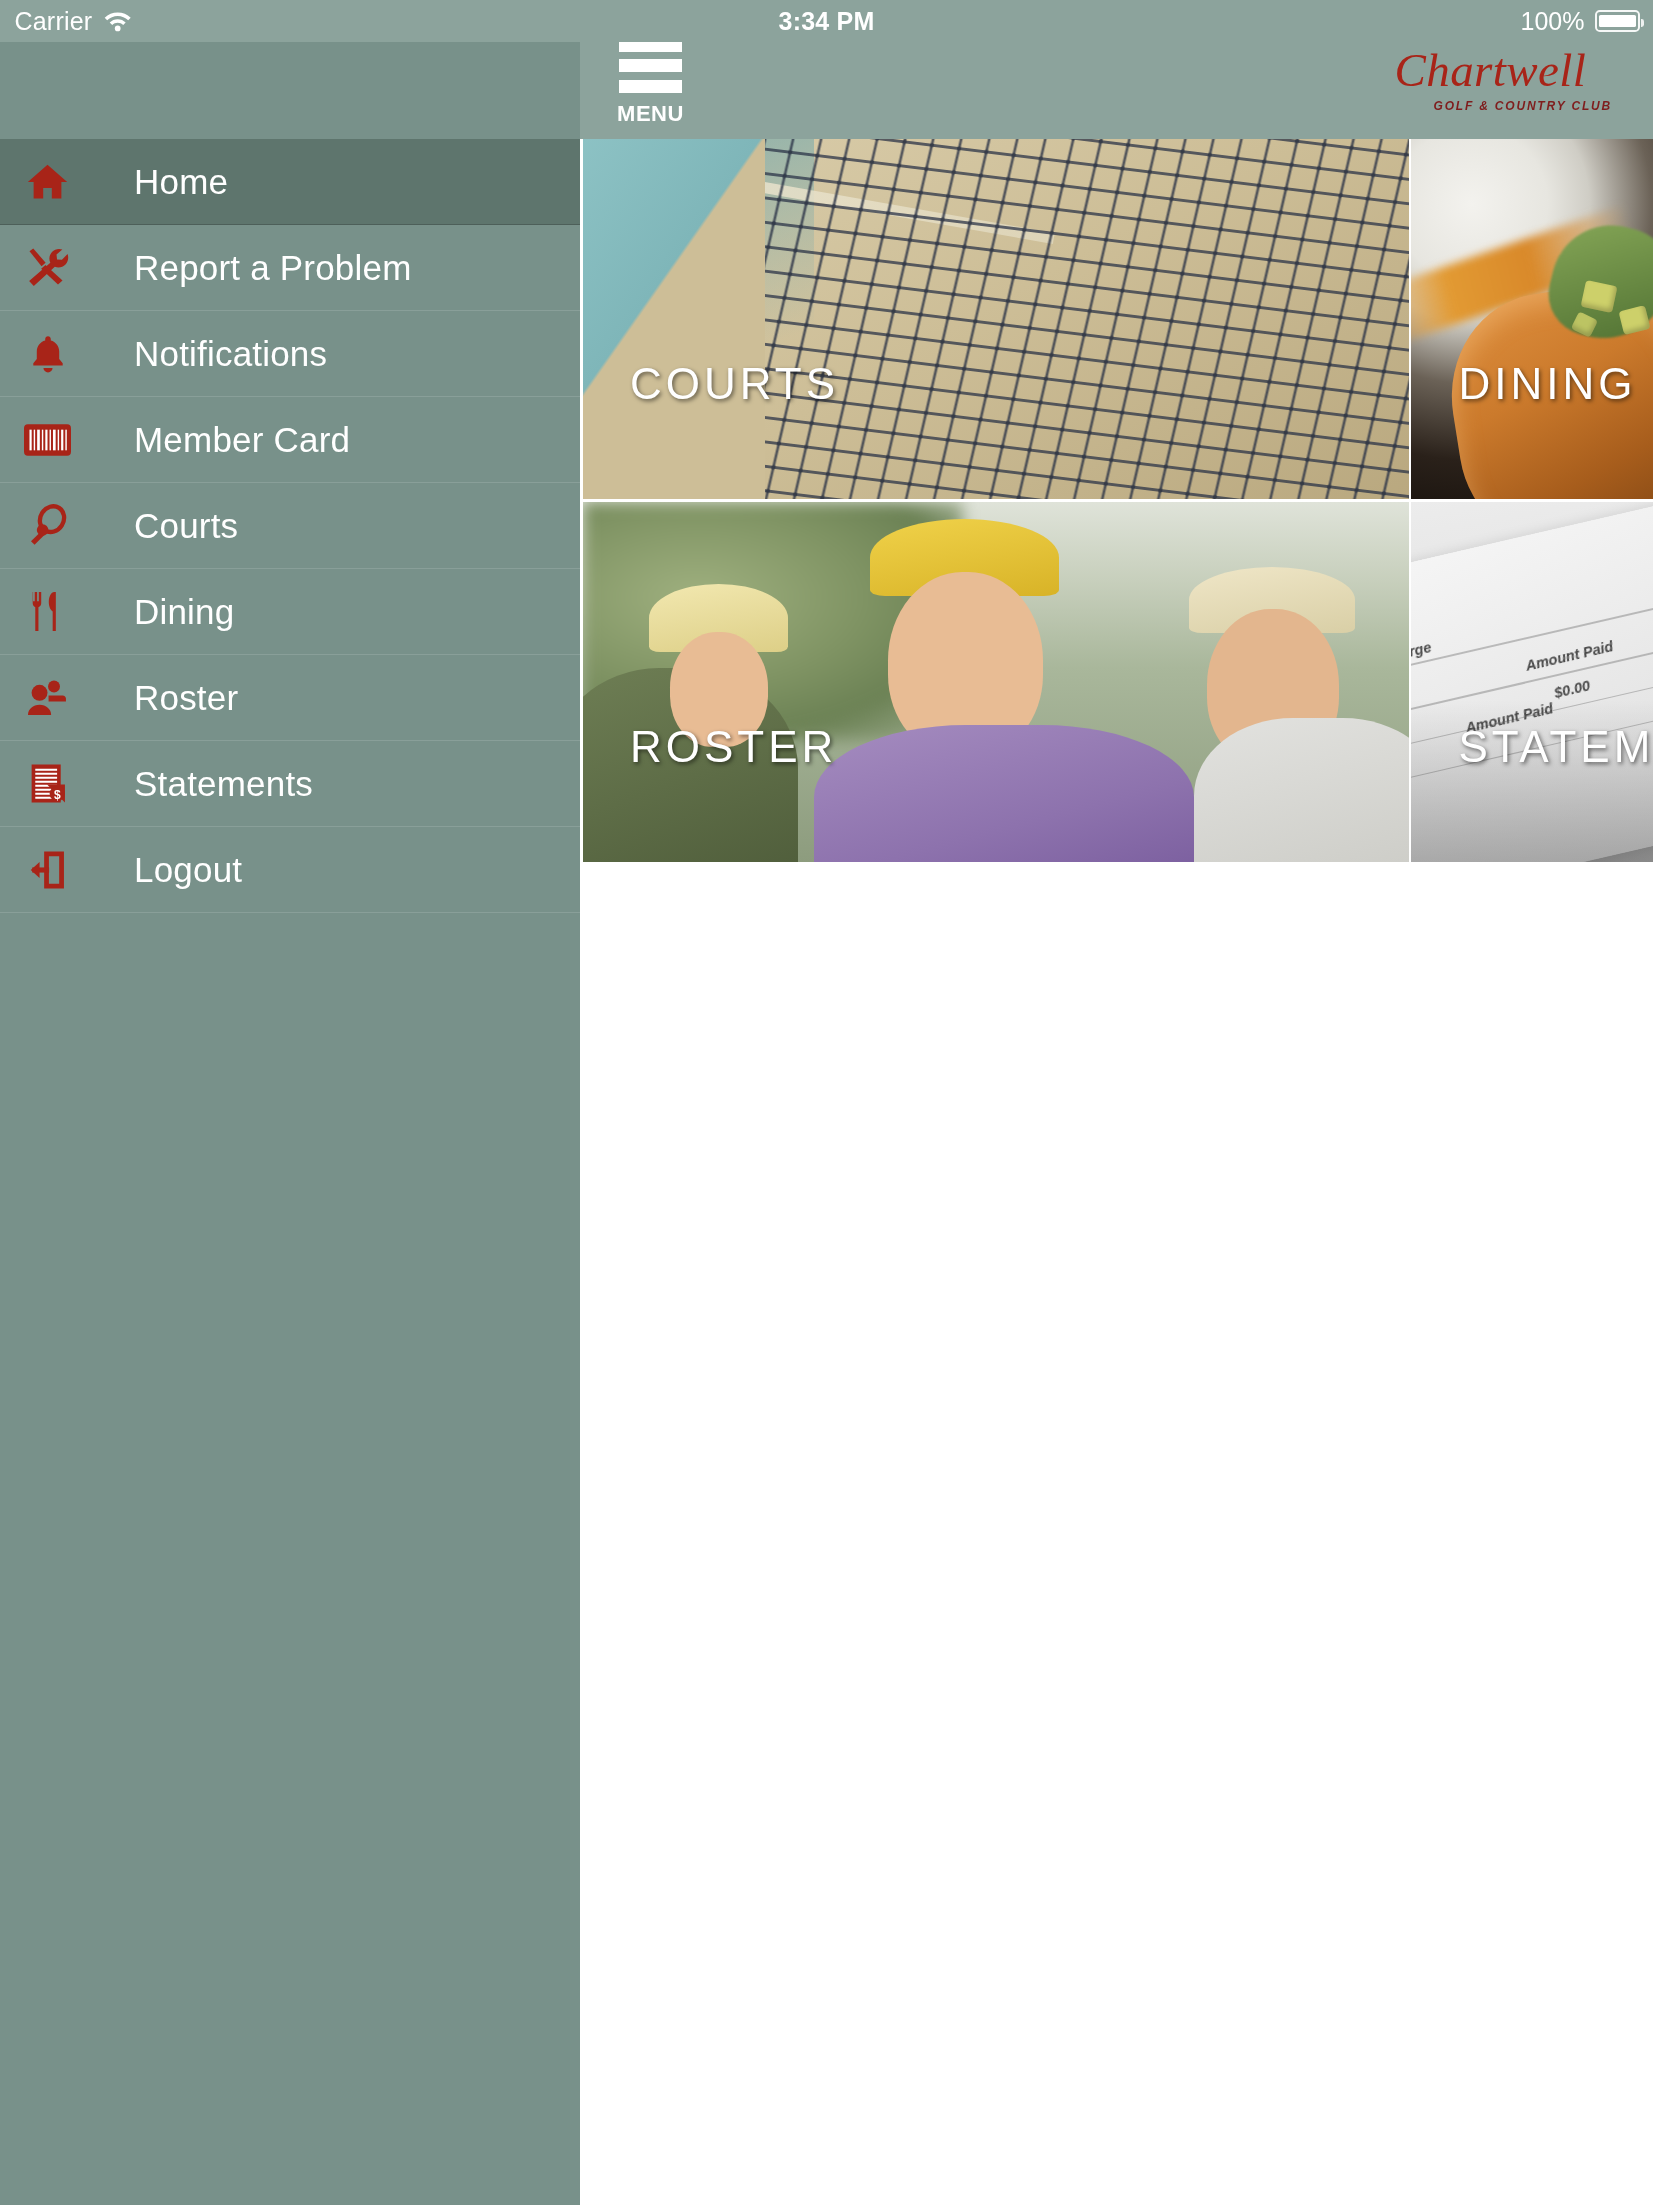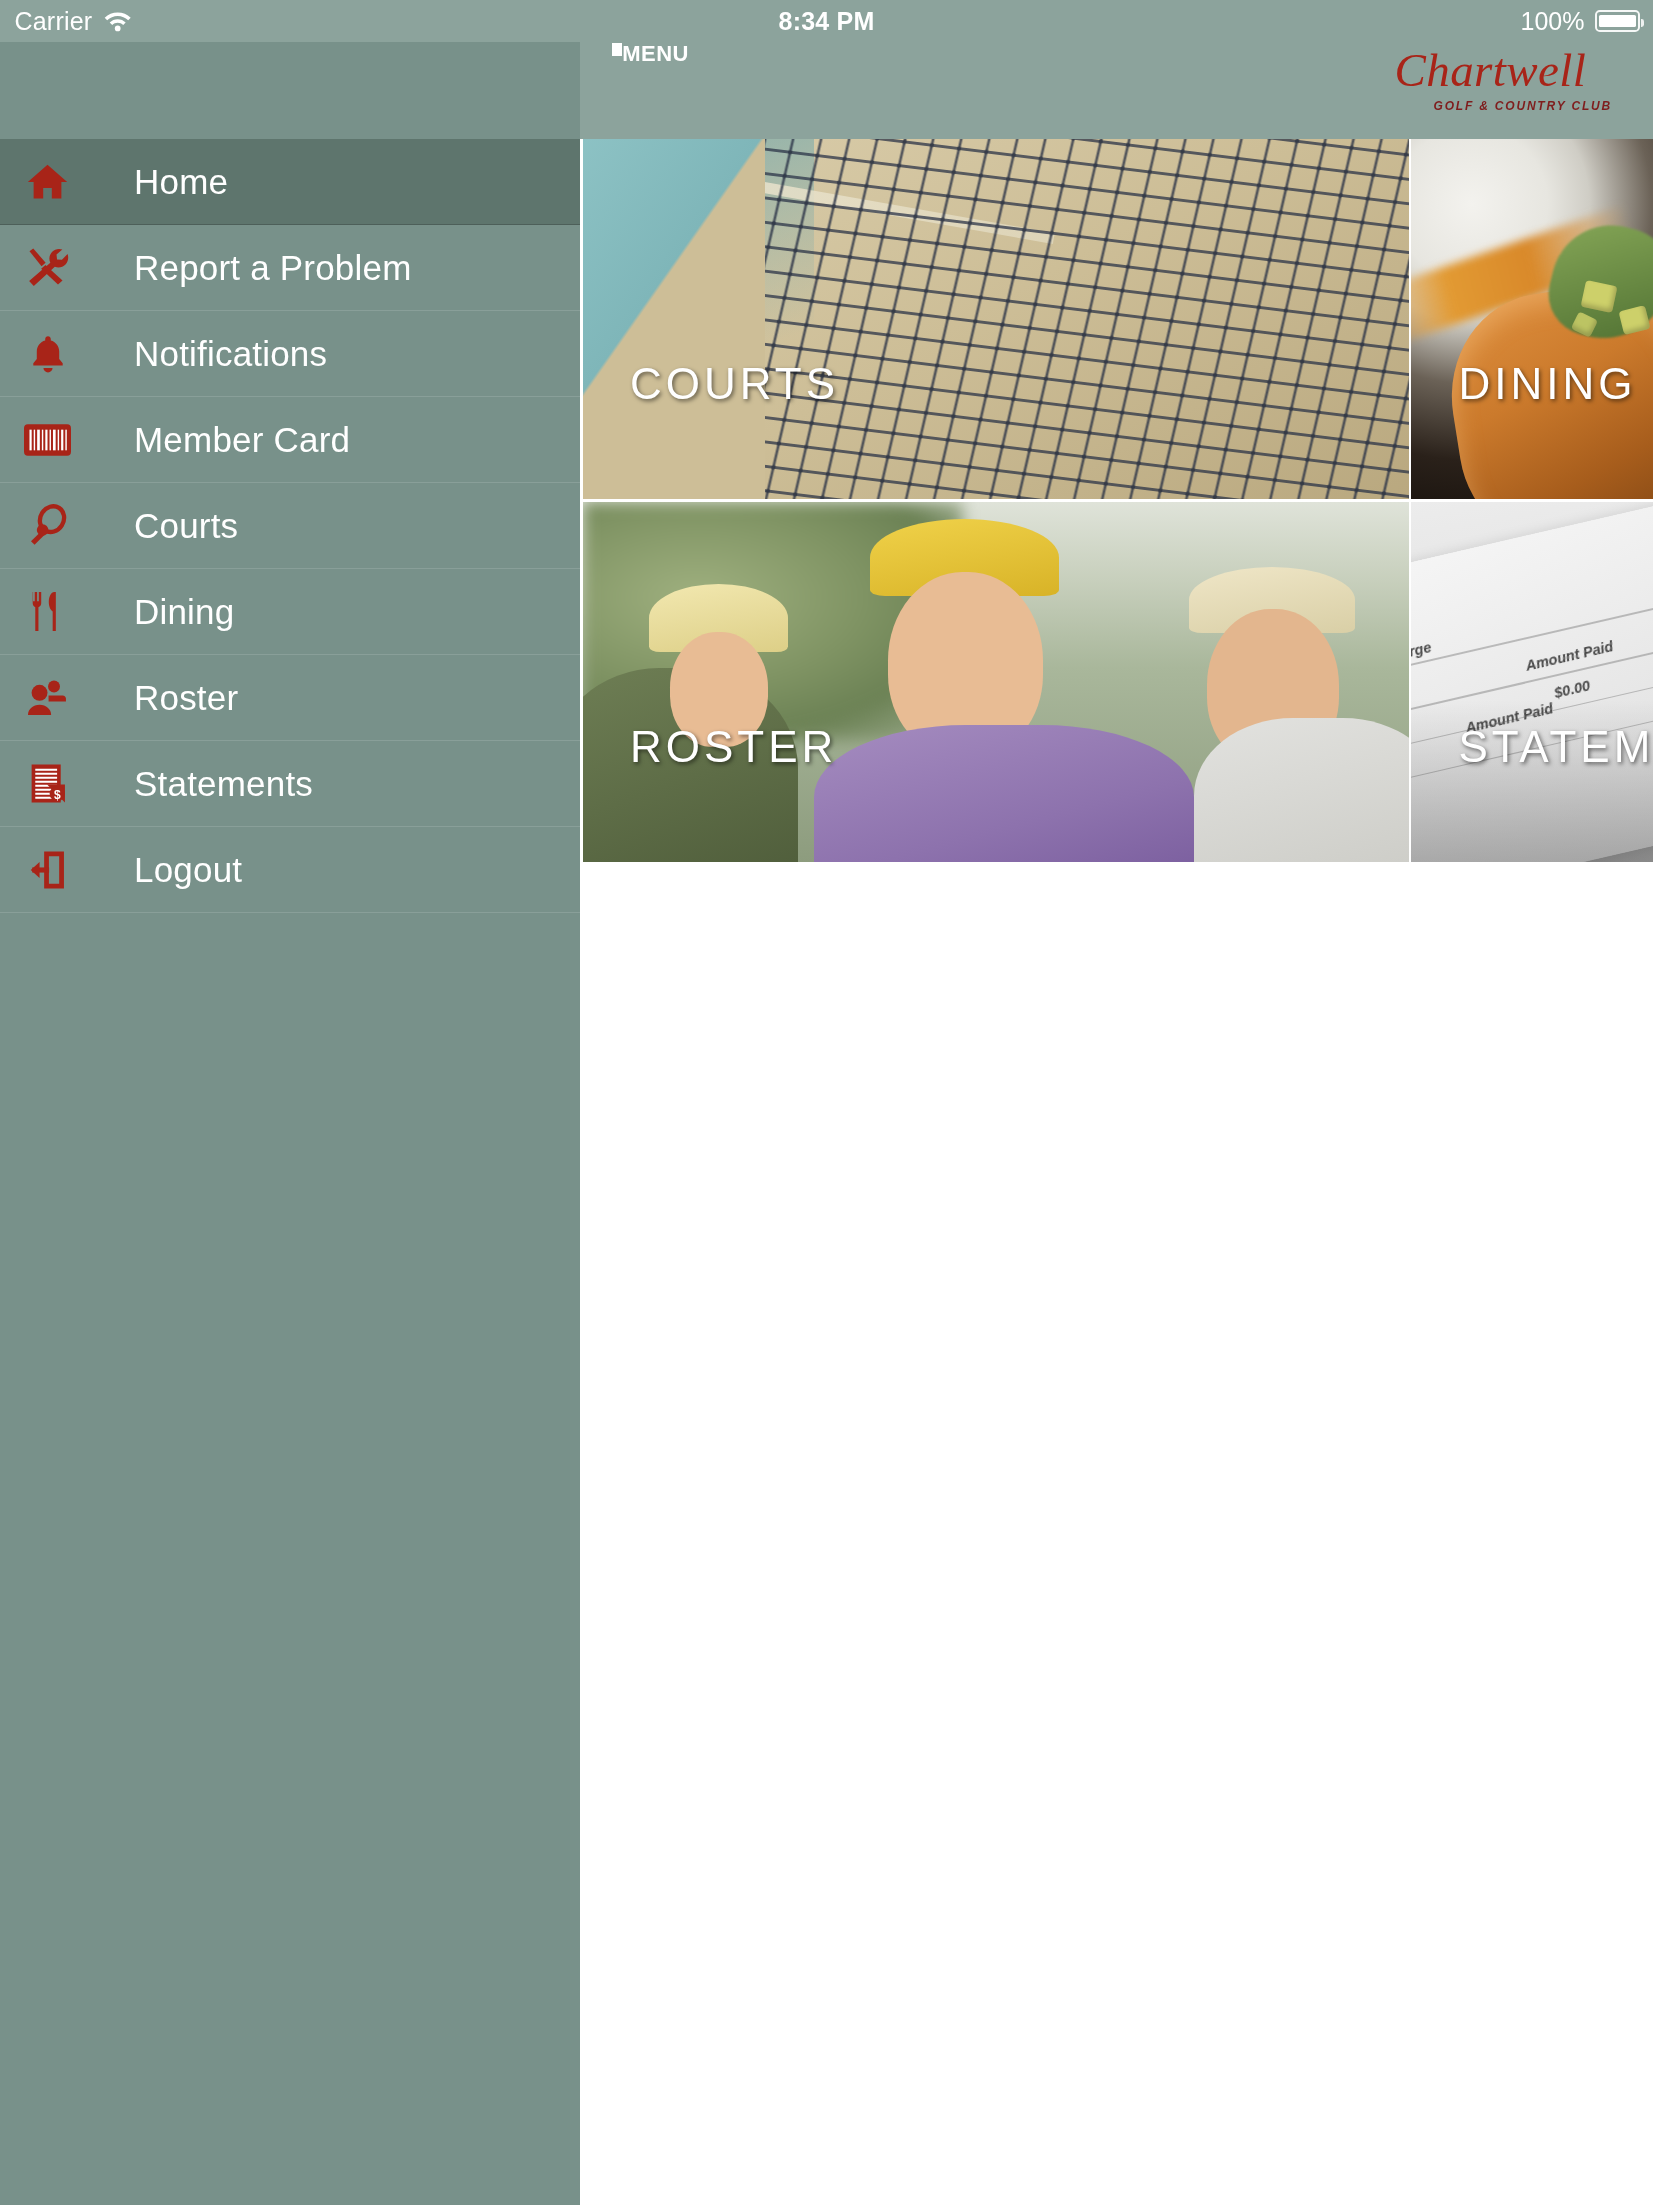--- a/index.html
+++ b/index.html
@@ -78,21 +78,21 @@
 
   
   #header{
     position:absolute; left:580px; top:0; width:1074px; height:139px;
     background:#8ca39c;
     z-index:20;
   }
   #menu-btn{
     position:absolute; left:32px; top:39px;
     width:77px; cursor:pointer;
-    display:flex; flex-direction:row; align-items:center;
+    display:flex; flex-direction:column; align-items:center;
   }
   .hb{ width:63px; height:13px; background:#ffffff; margin-bottom:7.3px; }
   #menu-label{
     color:#ffffff; font-size:22px; font-weight:bold; letter-spacing:0.5px;
     margin-top:1.6px;
   }
   #brand{
     position:absolute; right:42px; top:47px;
     line-height:1;font-style:italic;
   }
@@ -425,21 +425,21 @@
   <div id="status-left">
     <span class="sb-text">Carrier</span>
     <span>
       <svg class="wifi-ico" viewBox="0 0 24 18" fill="#ffffff">
         <path d="M12 1.2C7.6 1.2 3.6 2.9.6 5.7l2.2 2.2C5.3 5.6 8.5 4.2 12 4.2s6.7 1.4 9.2 3.7l2.2-2.2C20.4 2.9 16.4 1.2 12 1.2z"></path>
         <path d="M12 7.1c-2.7 0-5.1 1.1-7 2.8l2.2 2.2c1.3-1.2 3-1.9 4.8-1.9s3.5.7 4.8 1.9l2.2-2.2c-1.9-1.7-4.3-2.8-7-2.8z"></path>
         <circle cx="12" cy="15.1" r="2.5"></circle>
       </svg>
     </span>
   </div>
-  <div id="status-time">8:34 PM</div>
+  <div id="status-time">3:34 PM</div>
   <div id="status-right">
     <span id="battery-pct">100%</span>
     <span class="battery">
       <span class="fill" style="width:37px;"></span>
     </span>
   </div>
 </div>
 
 
 </body></html>

